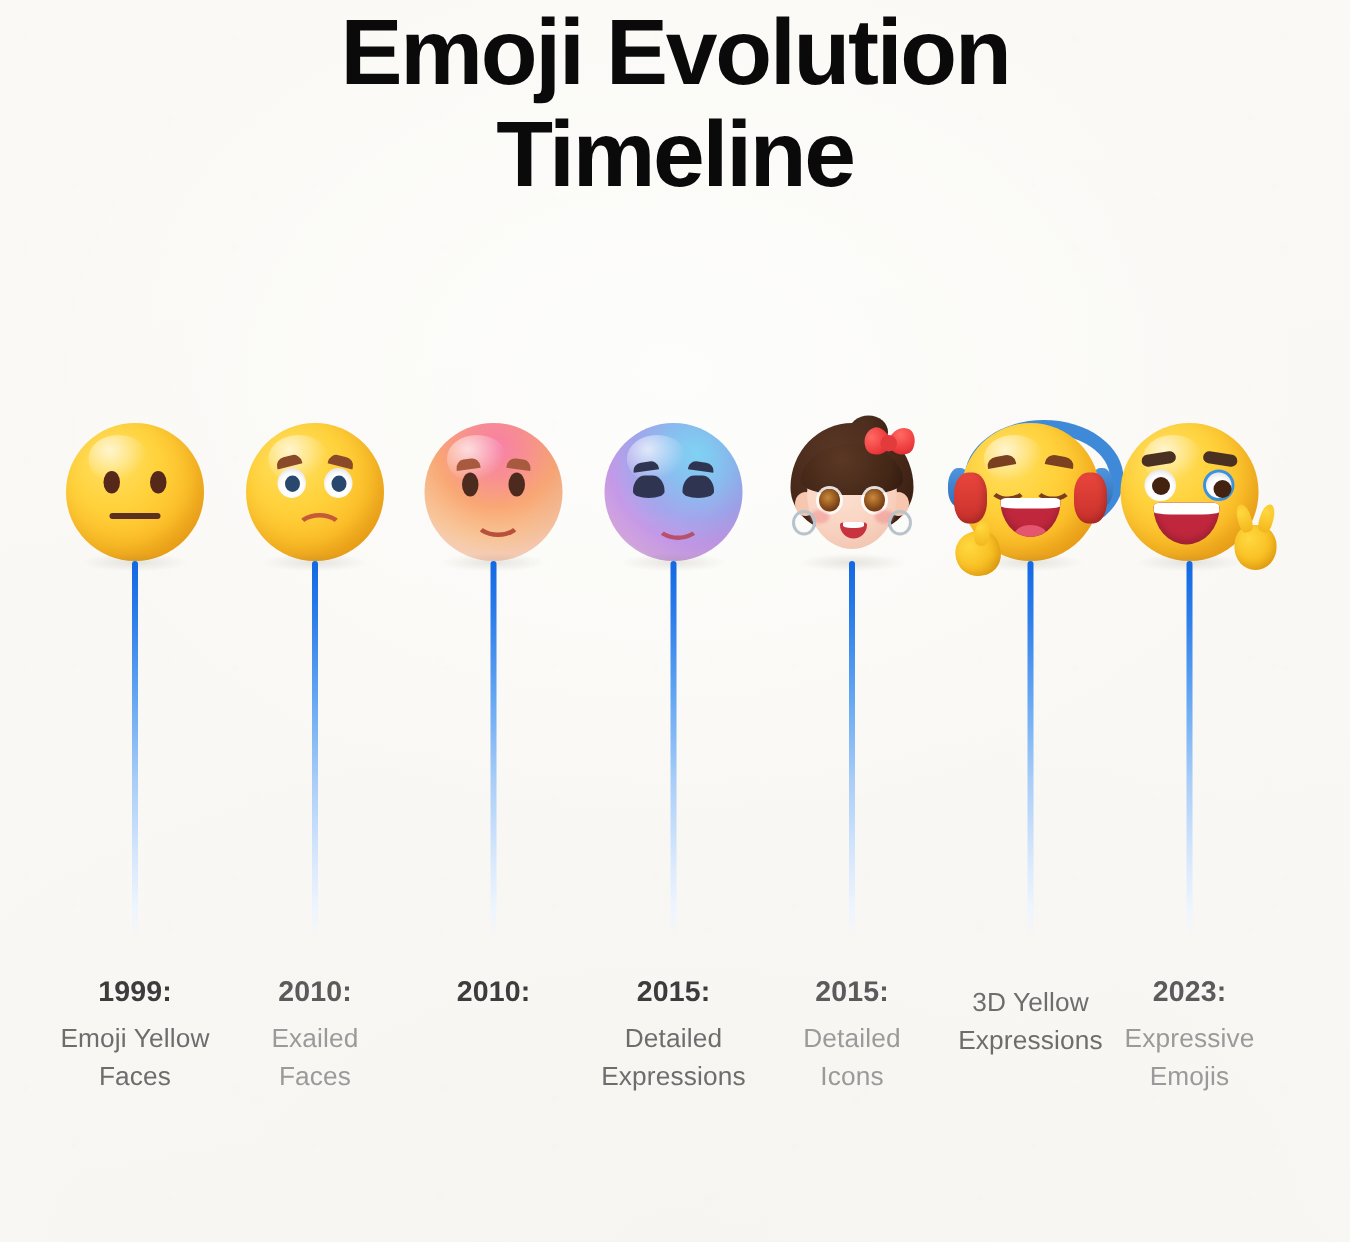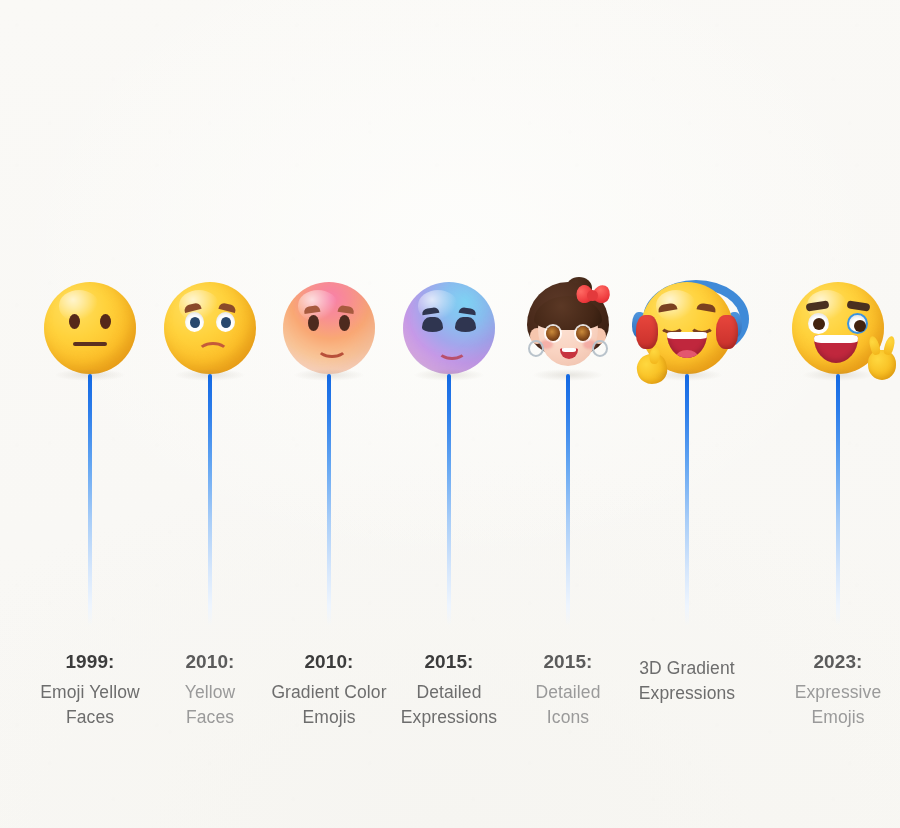--- a/index.html
+++ b/index.html
@@ -417,20 +417,22 @@
   }
   .faded .year { color: #5b5b5b; }
   .faded .desc { color: #9a9a9a; }
 </style>
 </head>
 <body>
 
 <div class="poster">
   <div class="grain"></div>
 
+  <div class="title">Emoji Evolution
+Timeline</div>
 
   <div class="timeline">
 
     <div class="node" style="left:90px">
       <div class="emoji-slot">
         <div class="emoji f1">
           <div class="ball yellow"></div>
           <div class="eye eL"></div>
           <div class="eye eR"></div>
           <div class="mouth-line"></div>
@@ -459,43 +461,41 @@
               <span class="pupil"></span>
             </div>
           <div class="frown"></div>
         </div>
       </div>
       <div class="tick-wrap">
         <div class="tick"></div>
       </div>
       <div class="label faded">
         <div class="year">2010:</div>
-        <div class="desc">Yellow
+        <div class="desc">Exailed
 Faces</div>
       </div>
     </div>
 
     <div class="node" style="left:329px">
       <div class="emoji-slot">
         <div class="emoji f3">
           <div class="ball grad-warm"></div>
           <div class="brow bL"></div>
           <div class="brow bR"></div>
           <div class="eye eL"></div>
           <div class="eye eR"></div>
           <div class="smile"></div>
         </div>
       </div>
       <div class="tick-wrap">
         <div class="tick"></div>
       </div>
       <div class="label">
         <div class="year">2010:</div>
-        <div class="desc">Gradient Color
-Emojis</div>
       </div>
     </div>
 
     <div class="node" style="left:449px">
       <div class="emoji-slot">
         <div class="emoji f4">
           <div class="ball grad-cool"></div>
           <div class="brow bL"></div>
           <div class="brow bR"></div>
           <div class="lid lL"></div>
@@ -560,26 +560,26 @@
           <div class="arc-eye aL"></div>
           <div class="arc-eye aR"></div>
           <div class="open-mouth"></div>
           <div class="hand"></div>
         </div>
       </div>
       <div class="tick-wrap">
         <div class="tick"></div>
       </div>
       <div class="label">
-        <div class="desc">3D Gradient
+        <div class="desc">3D Yellow
 Expressions</div>
       </div>
     </div>
 
-    <div class="node" style="left:838px">
+    <div class="node" style="left:793px">
       <div class="emoji-slot">
         <div class="emoji pc">
           <div class="ball yellow"></div>
           <div class="brow bL"></div>
           <div class="brow bR"></div>
           <div class="white-eye wL">
               <span class="pupil"></span>
             </div>
           <div class="white-eye wR">
               <span class="pupil"></span>

